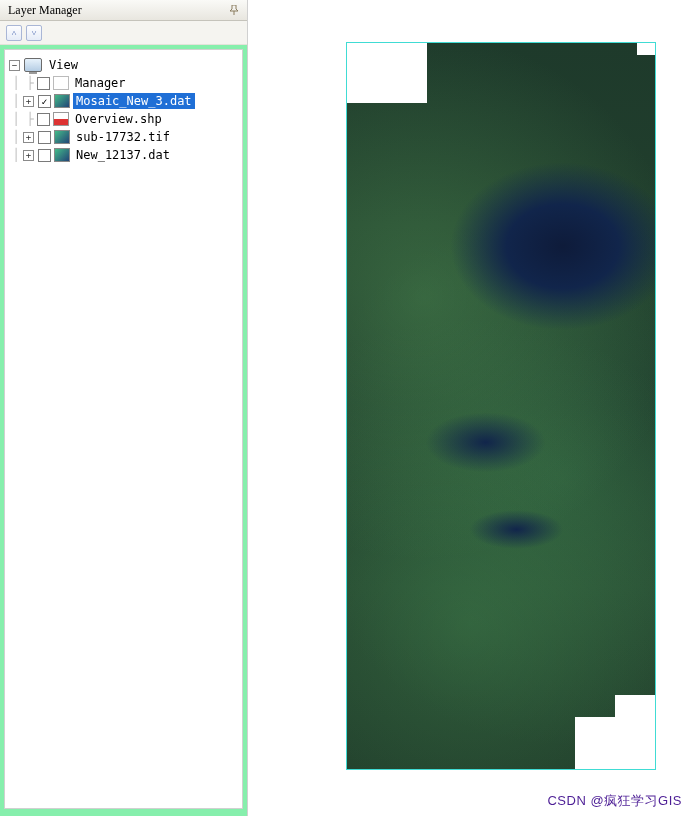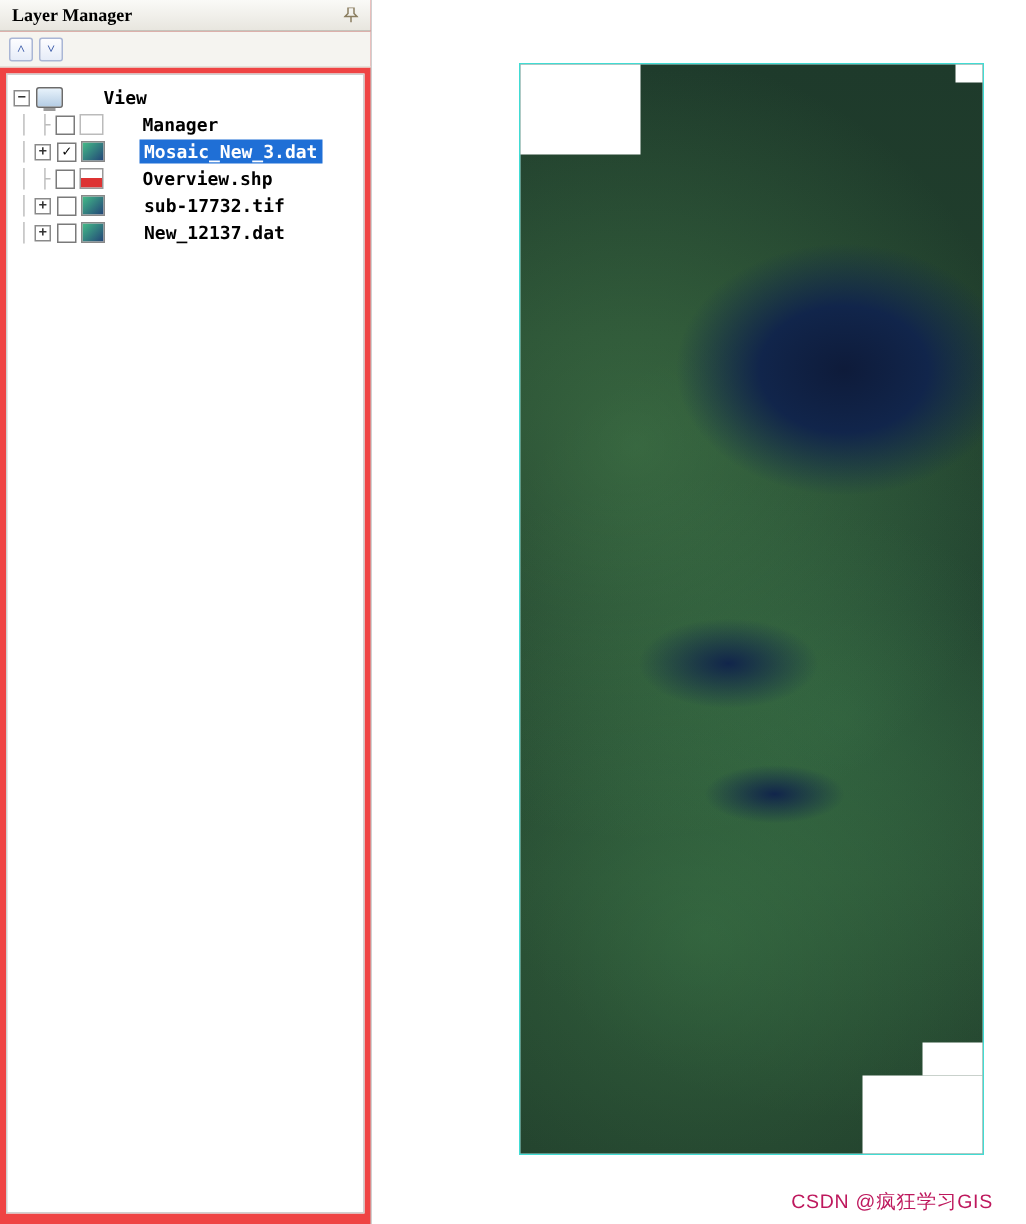--- a/index.html
+++ b/index.html
@@ -13,23 +13,22 @@
       background: #fff;
       width: 684px;
       height: 816px;
       position: relative;
       overflow: hidden;
     }
     .panel {
       width: 248px;
       height: 100%;
       border-right: 1px solid #d0d0d0;
-      background: #ef4444;
+      background: #86efac;
       float: left;
-      font-weight: bold;
     }
     .panel-header {
       height: 21px;
       background: linear-gradient(#fafaf7, #e8e6df);
       border-bottom: 1px solid #c5c3bb;
       display: flex;
       align-items: center;
       padding-left: 8px;
       font-family: "SimSun", "宋体", serif;
       position: relative;
@@ -139,21 +138,20 @@
       height: 2px;
       background: #9b9b9b;
       bottom: -3px;
       left: 4px;
     }
     .icon-img-white { background: #fff; border-color:#bbb; color:#d55; }
     .icon-img-sat { background: linear-gradient(135deg, #4b8, #247); border-color:#888; }
     .icon-img-red { background: linear-gradient(#fff 0 50%, #d33 50% 100%); border-color:#999; }
     .node-label {
       padding: 1px 3px;
-      margin-left: 20px;
     }
     .node-label.selected {
       background: #1f6fd6;
       color: #fff;
     }
     .conn {
       color: #bcbcbc;
       display:inline-block;
       width:14px;
       text-align:center;
@@ -193,23 +191,23 @@
       position:absolute; right:0; top:0; width:18px; height:12px; background:#fff;
     }
     .cut-br {
       position:absolute; right:0; bottom:0; width:80px; height:52px; background:#fff;
     }
     .cut-br2 {
       position:absolute; right:0; bottom:52px; width:40px; height:22px; background:#fff;
     }
     .watermark {
       position: absolute;
-      right: 22px;
+      right: 2px;
       bottom: 6px;
-      color: #be185d;
+      color: #4c1d95;
       font-size: 13px;
       font-family: sans-serif;
       letter-spacing: 0.5px;
     }
   </style>
 </head>
 <body>
 
 <div class="panel">
   <div class="panel-header">

